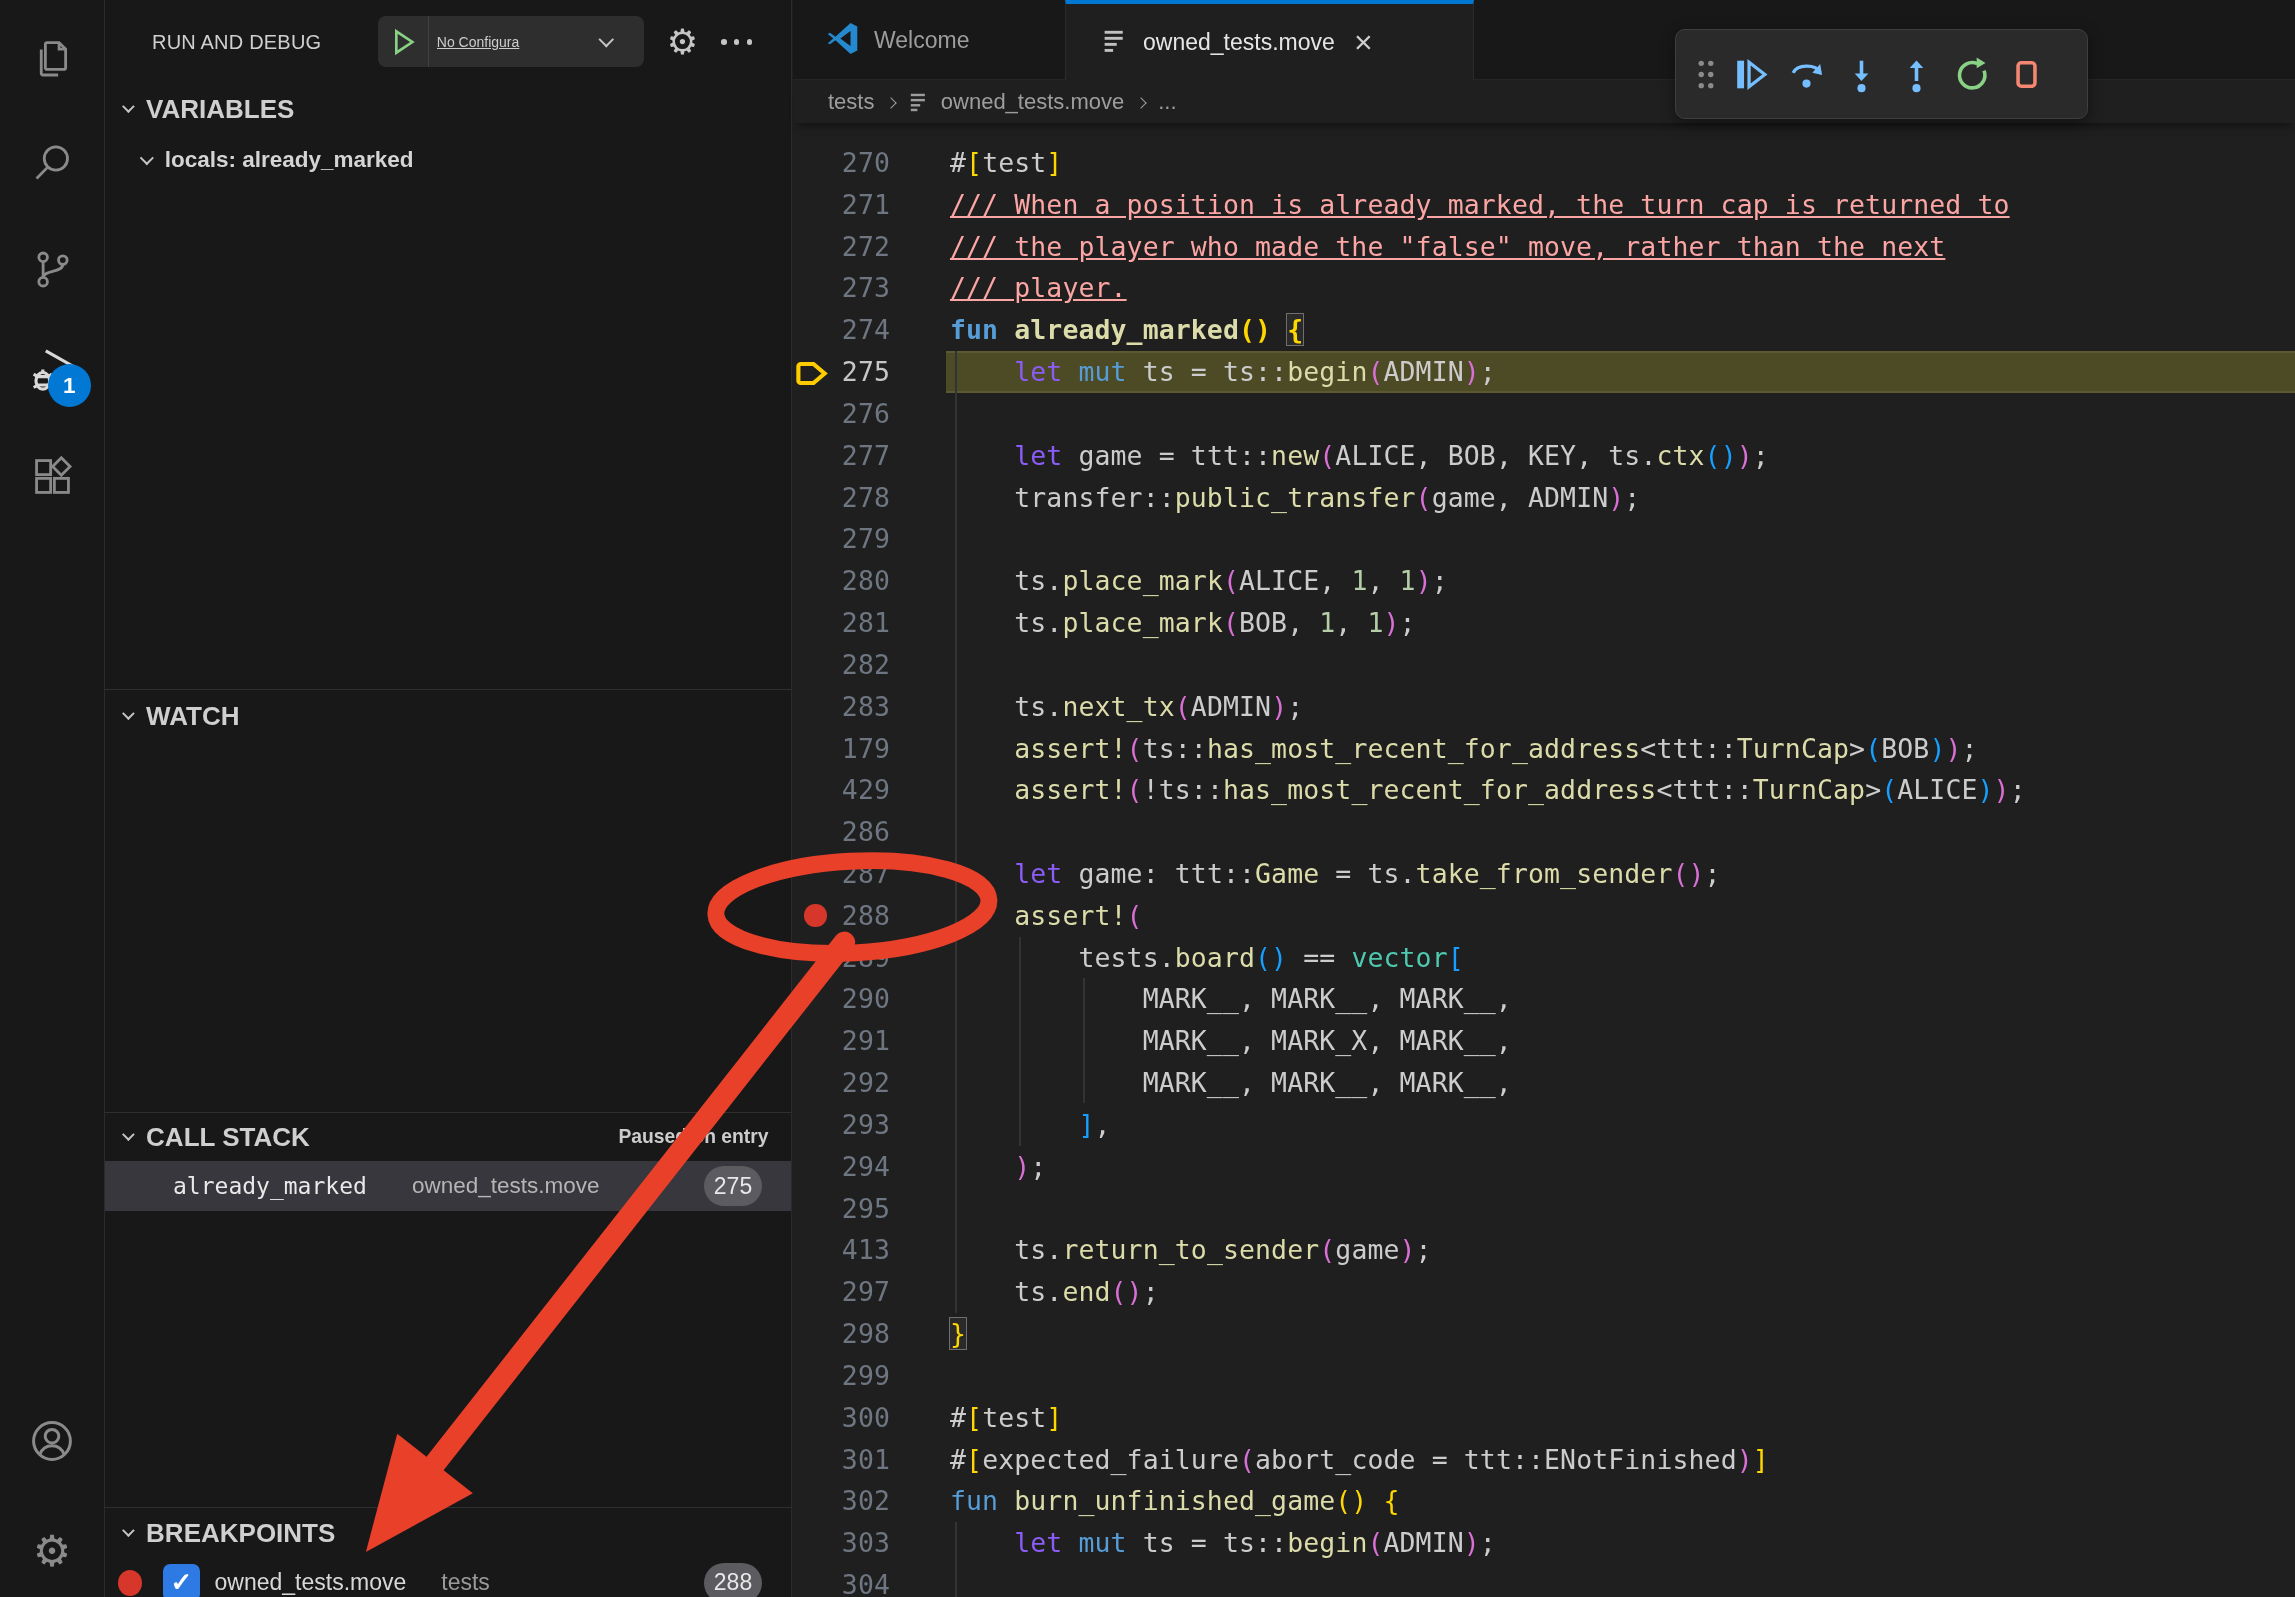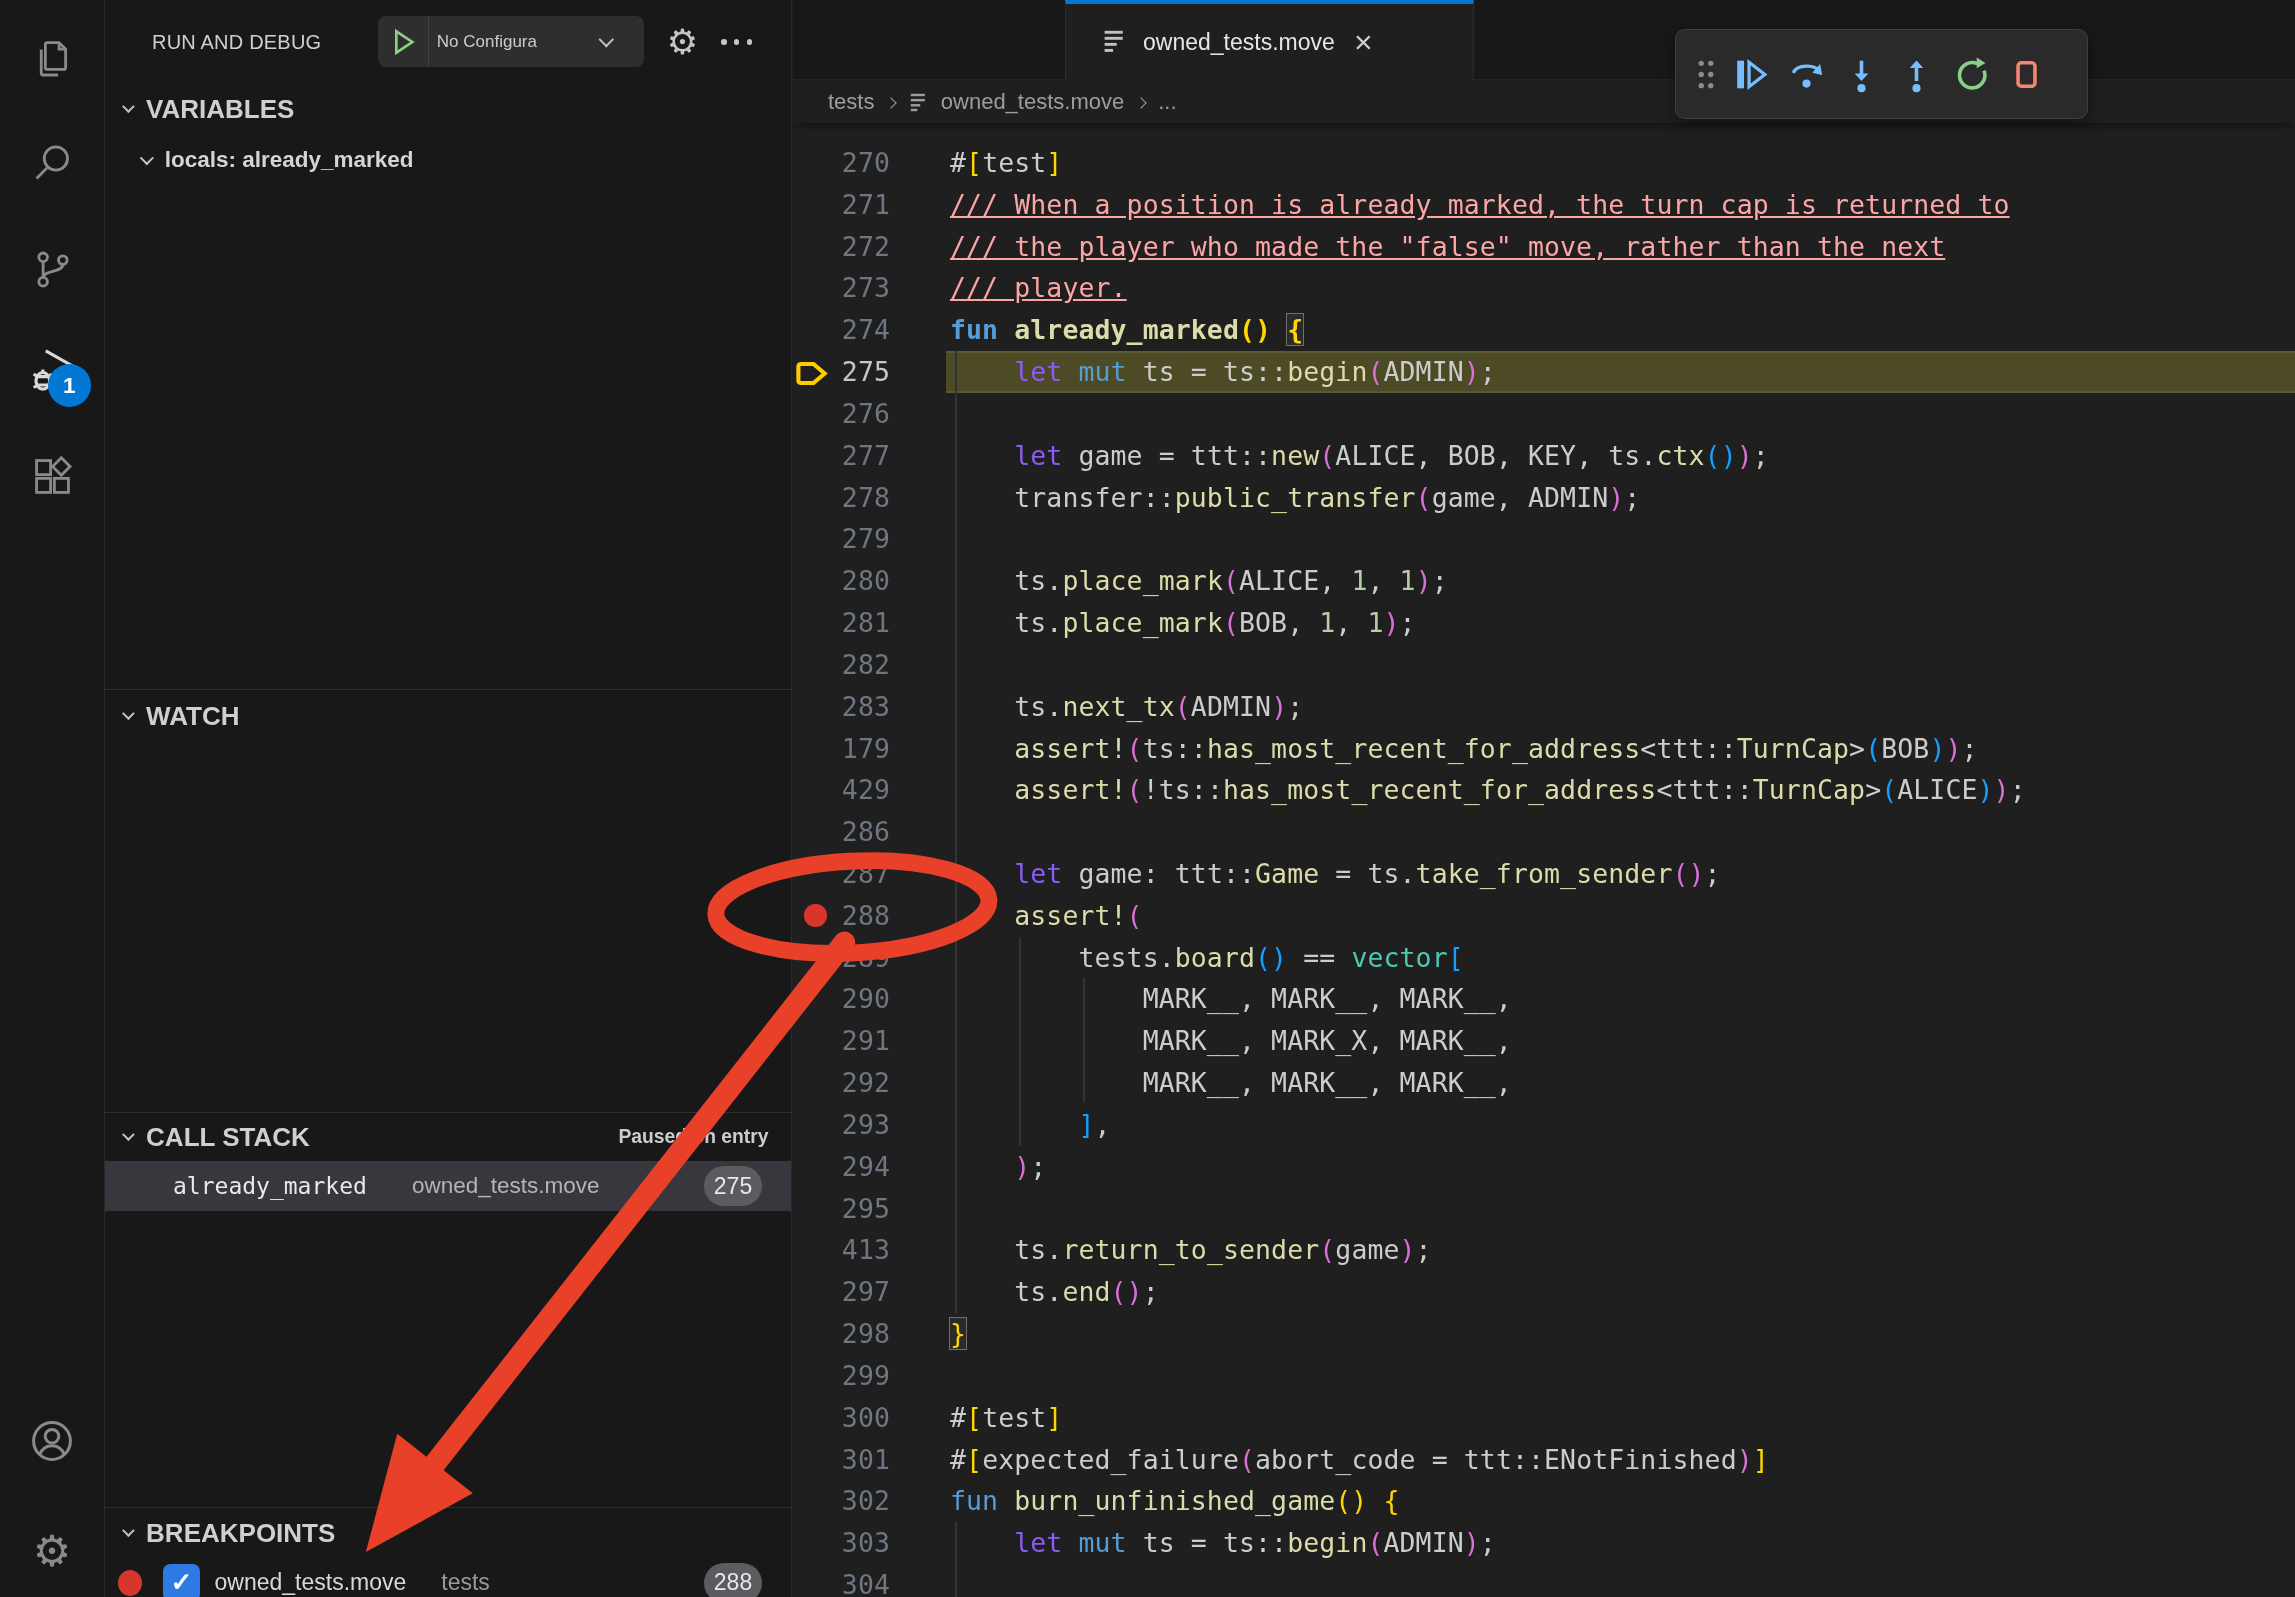--- a/index.html
+++ b/index.html
@@ -17,21 +17,21 @@
              background:#0078d4; color:#fff; font-size:22.5px; font-weight:700; display:flex; align-items:center; justify-content:center; }
   .gear-glyph{ font-size:43px; color:#8a8a8a; line-height:1; }
 
   
   .sidebar{ position:absolute; left:105px; top:0; width:687px; height:100%; background:#181818; border-right:0.8px solid #2b2b2b; }
   .sb-title{ position:absolute; left:47px; top:0; height:84px; line-height:84px; font-size:20px; color:#cfcfcf; letter-spacing:0.2px; }
   .run-box{ position:absolute; left:273px; top:16px; width:266px; height:51px; background:#2e2e2e; border-radius:8px;
             display:flex; align-items:center; }
   .run-box .play{ width:50px; display:flex; justify-content:center; }
   .run-box .divider{ width:0.8px; height:51px; background:#414141; }
-  .run-label{ width:171px; margin-left:8px; overflow:hidden; white-space:nowrap; font-size:17px; color:#cccccc; }
+  .run-label{ width:171px; margin-left:8px; overflow:hidden; white-space:nowrap; font-size:14px; color:#cccccc;text-decoration:underline; }
   .chev{ display:inline-block; width:10.5px; height:10.5px; border-right:2.1px solid #c5c5c5; border-bottom:2.1px solid #c5c5c5;
          transform:rotate(45deg); }
   .run-box .chev{ margin-left:-6.4px; margin-top:-4.8px; }
   .sb-gear{ position:absolute; left:555px; top:19.3px; width:45px; height:45px; display:flex; align-items:center; justify-content:center; }
   .sb-gear .gear-glyph{ font-size:35px; color:#c5c5c5; }
   .sb-more{ position:absolute; left:616px; top:39px; display:flex; gap:7.2px; }
   .sb-more i{ width:5.6px; height:5.6px; border-radius:50%; background:#c5c5c5; }
 
   .pane-h{ position:absolute; left:0; width:100%; height:48px; display:flex; align-items:center; font-weight:700; font-size:26px; color:#cfcfcf; }
   .pane-h .chev{ margin-left:19.3px; margin-right:13px; margin-top:-4.8px; width:8.8px; height:8.8px; }
@@ -210,20 +210,28 @@
       <span class="bp-dot"></span>
       <span class="bp-check">✓</span>
       <span class="bp-file">owned_tests.move</span>
       <span class="bp-dir">tests</span>
       <span class="pill">288</span>
     </div>
   </div>
 
   <div class="editor">
     <div class="tabbar">
+      <div class="tab welcome">
+        <span class="tab-icon">
+          <svg width="37" height="37" viewBox="0 0 24 24">
+              <path fill="#2489ce" d="M17.2 2 L7.4 10.9 L3.9 8.2 L2.4 9 L6.1 12 L2.4 15 L3.9 15.8 L7.4 13.1 L17.2 22 L21.6 19.8 V4.2 Z M17.2 7.1 V16.9 L10.6 12 Z"></path>
+            </svg>
+        </span>
+        <span class="tab-label">Welcome</span>
+      </div>
       <div class="tab active-tab">
         <span class="tab-icon">
           <svg width="29" height="29" viewBox="0 0 24 24">
               <g fill="#c0c0c0">
                 <rect x="3" y="4" width="15" height="2.4"></rect>
                 <rect x="3" y="9" width="15" height="2.4"></rect>
                 <rect x="3" y="14" width="10" height="2.4"></rect>
                 <rect x="3" y="19" width="7" height="2.4"></rect>
               </g>
             </svg>

